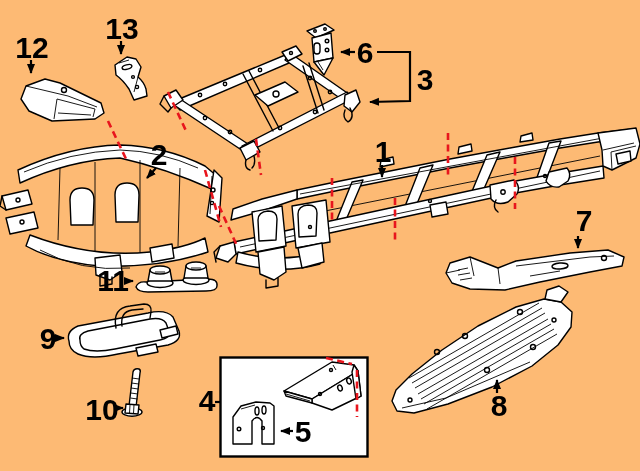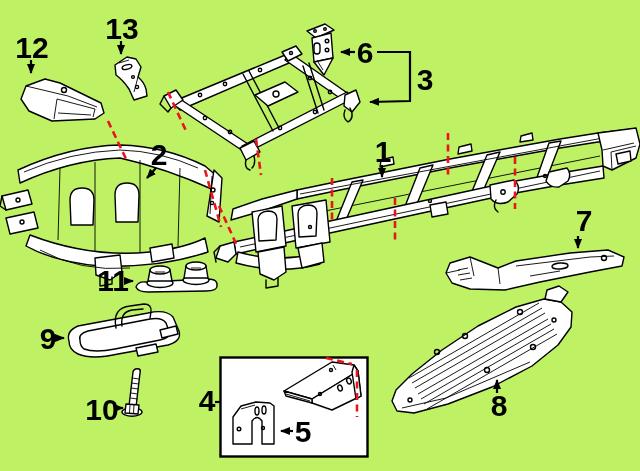--- a/index.html
+++ b/index.html
@@ -1,16 +1,16 @@
 <!DOCTYPE html>
 <html><head>
 <meta charset="utf-8">
 <style>
   html,body{margin:0;padding:0;background:#ffffff;}
-  .stage{position:relative;width:640px;height:471px;background:#bef264;overflow:hidden;
+  .stage{position:relative;width:640px;height:471px;background:#fdba74;overflow:hidden;
          font-family:"Liberation Sans",sans-serif;text-align:right;}
   svg{display:block;}
   .art{stroke:#000000;stroke-width:1.4;fill:none;stroke-linejoin:round;stroke-linecap:round;}
   .artf{stroke:#000000;stroke-width:1.4;fill:#ffffff;stroke-linejoin:round;stroke-linecap:round;}
   .thin{stroke:#000000;stroke-width:0.9;fill:none;}
   .cut{stroke:#e8151d;stroke-width:2.6;fill:none;stroke-dasharray:7 4.5;}
   .leader{stroke:#000000;stroke-width:2.2;fill:none;}
   .callout-num{font-family:"Liberation Sans",sans-serif;font-size:30px;font-weight:bold;
                fill:#000000;text-anchor:middle;}
   .partbox{fill:#ffffff;stroke:#000000;stroke-width:2.4;}

